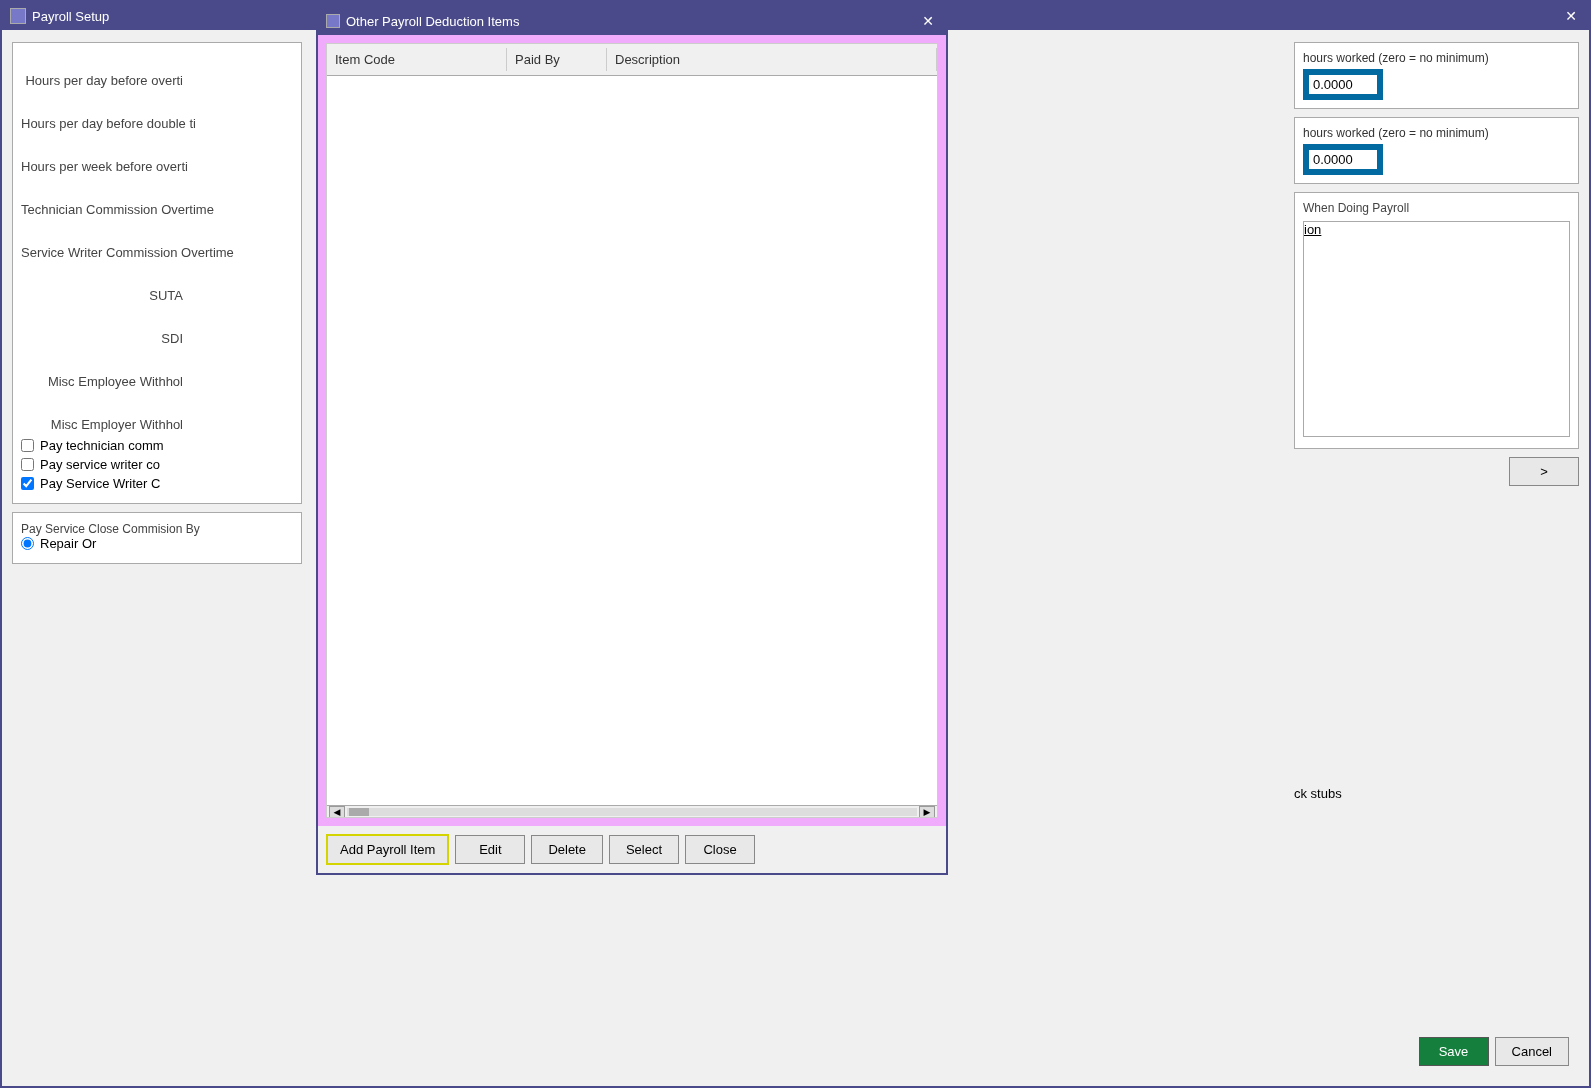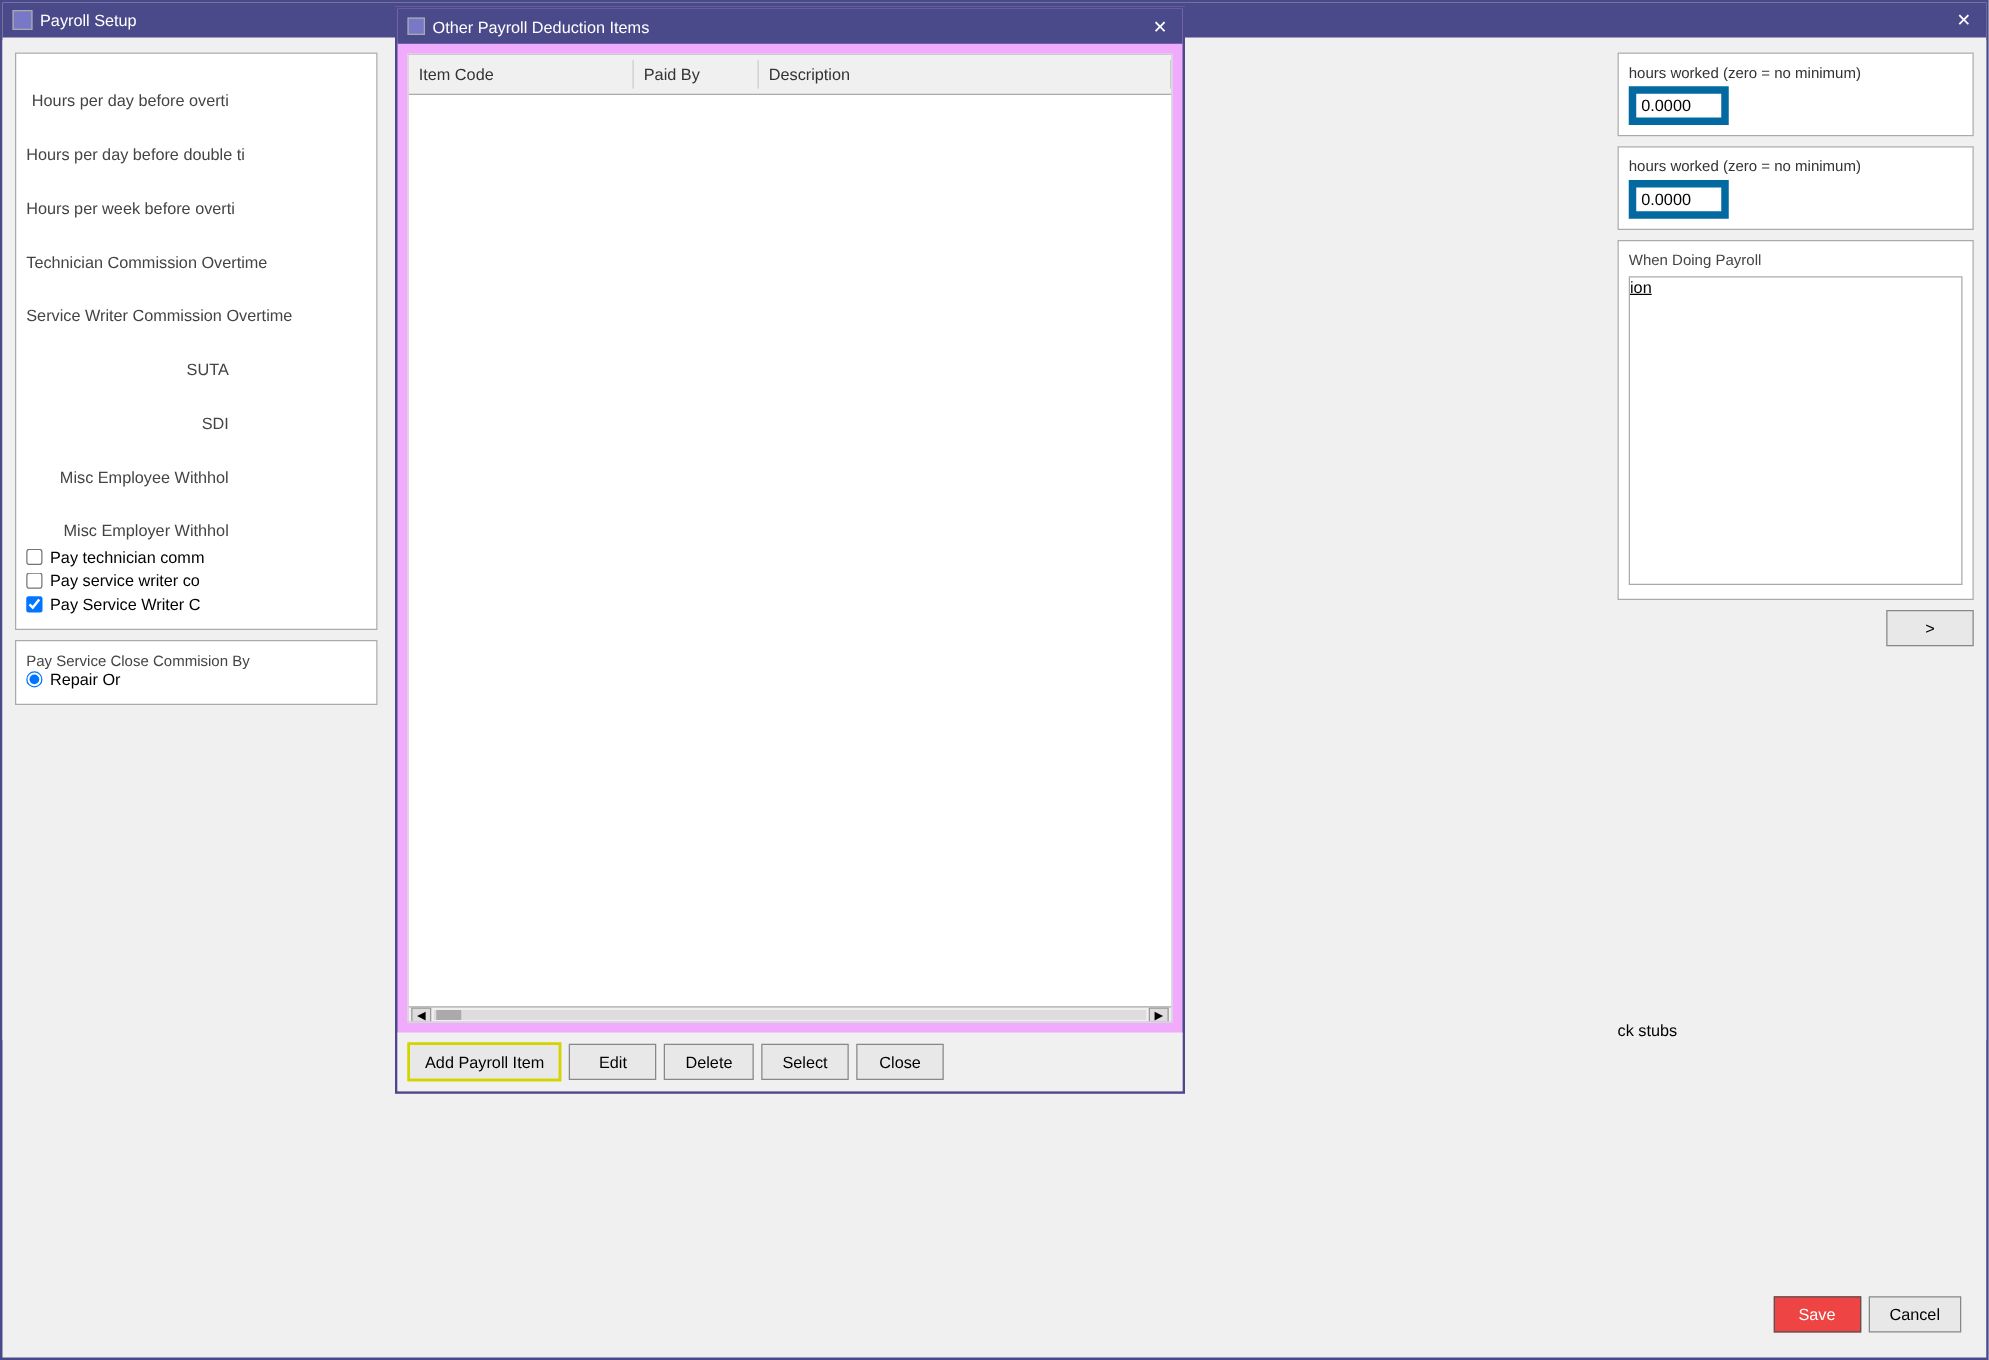--- a/index.html
+++ b/index.html
@@ -202,21 +202,21 @@
       background: #e8e8e8;
       cursor: pointer;
       font-size: 13px;
       outline: 2px solid #d4d400;
       outline-offset: -2px;
     }
 
     .btn-save {
       padding: 6px 16px;
       border: 1px solid #555;
-      background: #ef4444;
+      background: #15803d;
       color: white;
       cursor: pointer;
       font-size: 13px;
       min-width: 70px;
     }
 
     
     .save-cancel-area {
       position: absolute;
       bottom: 20px;
@@ -356,21 +356,21 @@
     <div class="section-box">
       <div style="font-size:12px;color:#333;margin-bottom:4px;">hours worked  (zero = no minimum)</div>
       <input class="form-input" type="text" value="0.0000" style="width: 80px;">
     </div>
     <div class="section-box">
       <div style="font-size:12px;color:#333;margin-bottom:4px;">hours worked  (zero = no minimum)</div>
       <input class="form-input" type="text" value="0.0000" style="width: 80px;">
     </div>
     <div class="section-box">
       <div class="section-heading">When Doing Payroll</div>
-      <textarea style="width: 100%; height: 247px; border: 1px solid rgb(170, 170, 170); resize: none; text-decoration: underline;">ion</textarea>
+      <textarea style="width: 100%; height: 216px; border: 1px solid rgb(170, 170, 170); resize: none; text-decoration: underline;">ion</textarea>
     </div>
     <div style="margin-top:8px;display:flex;justify-content:flex-end;">
       <button class="btn" style="width:40px;">&gt;</button>
     </div>
     <div style="margin-top: 300px;">
       <span>ck stubs</span>
     </div>
   </div>
 
   <div class="save-cancel-area">

